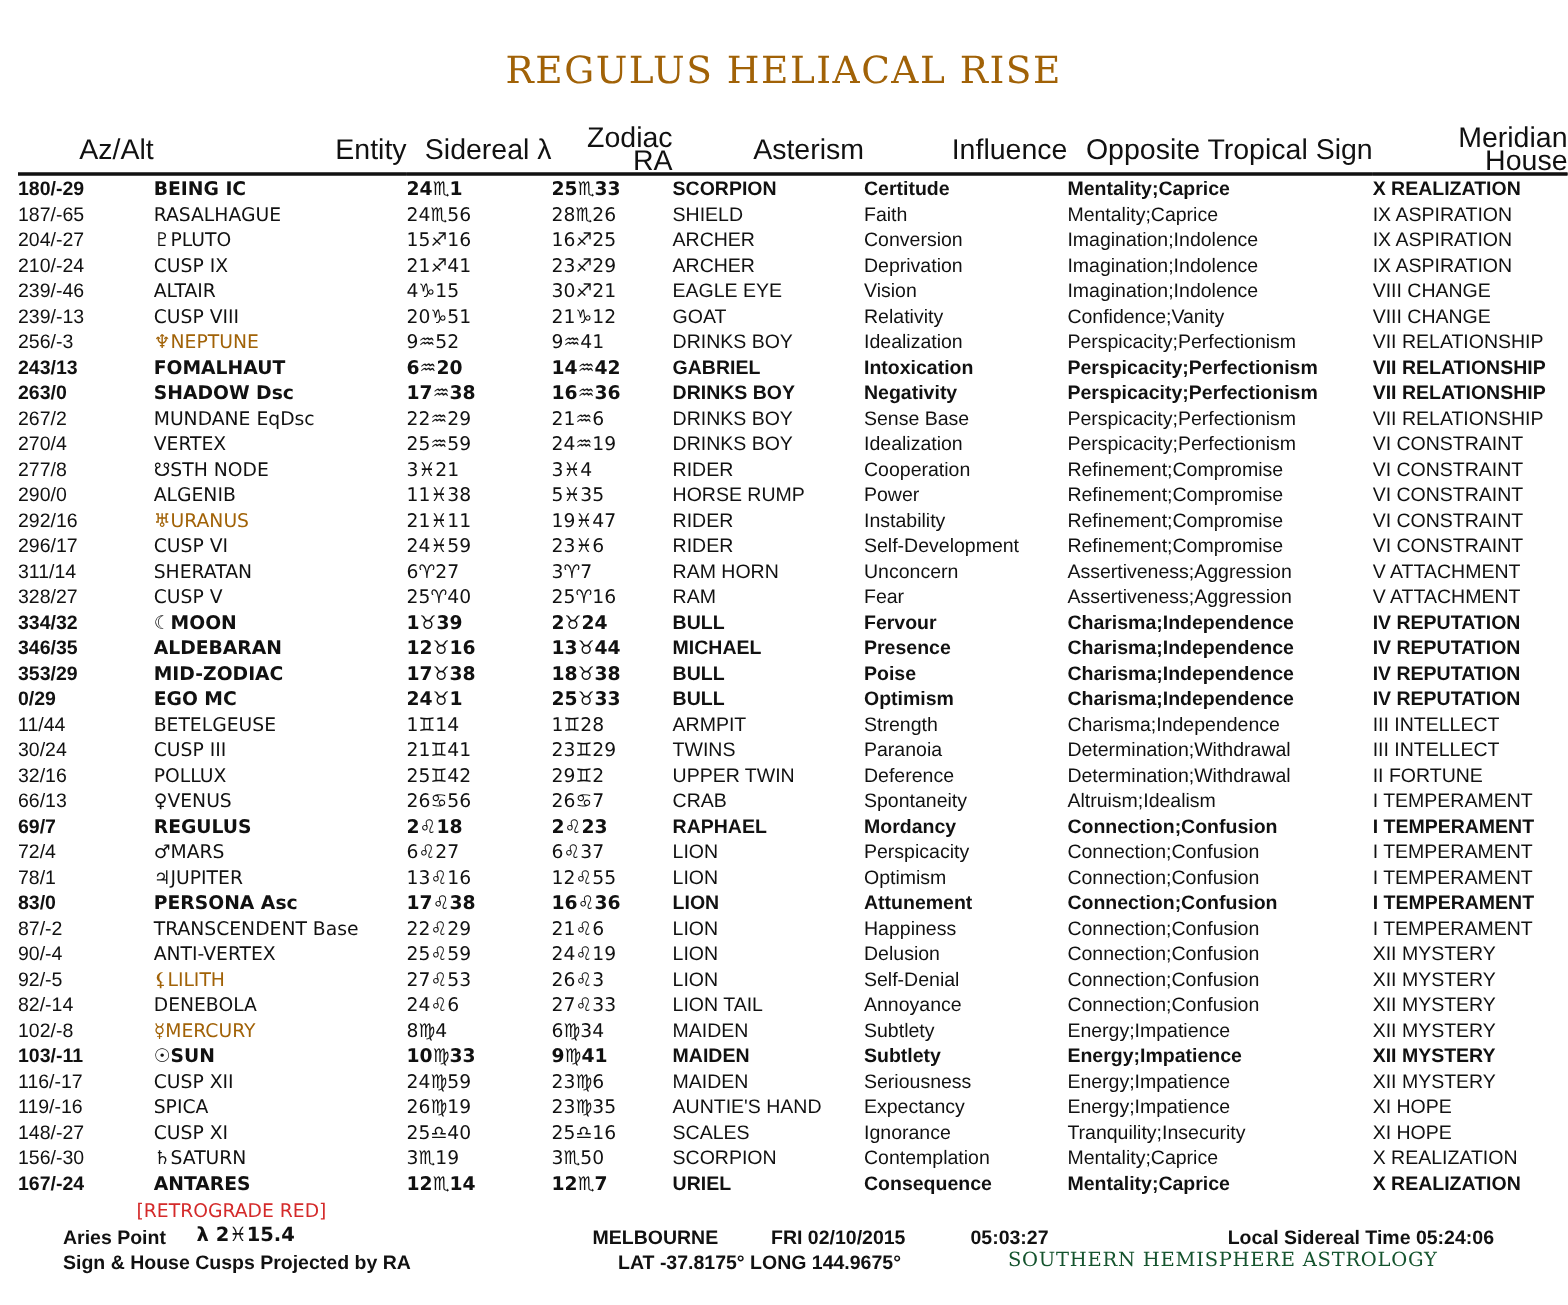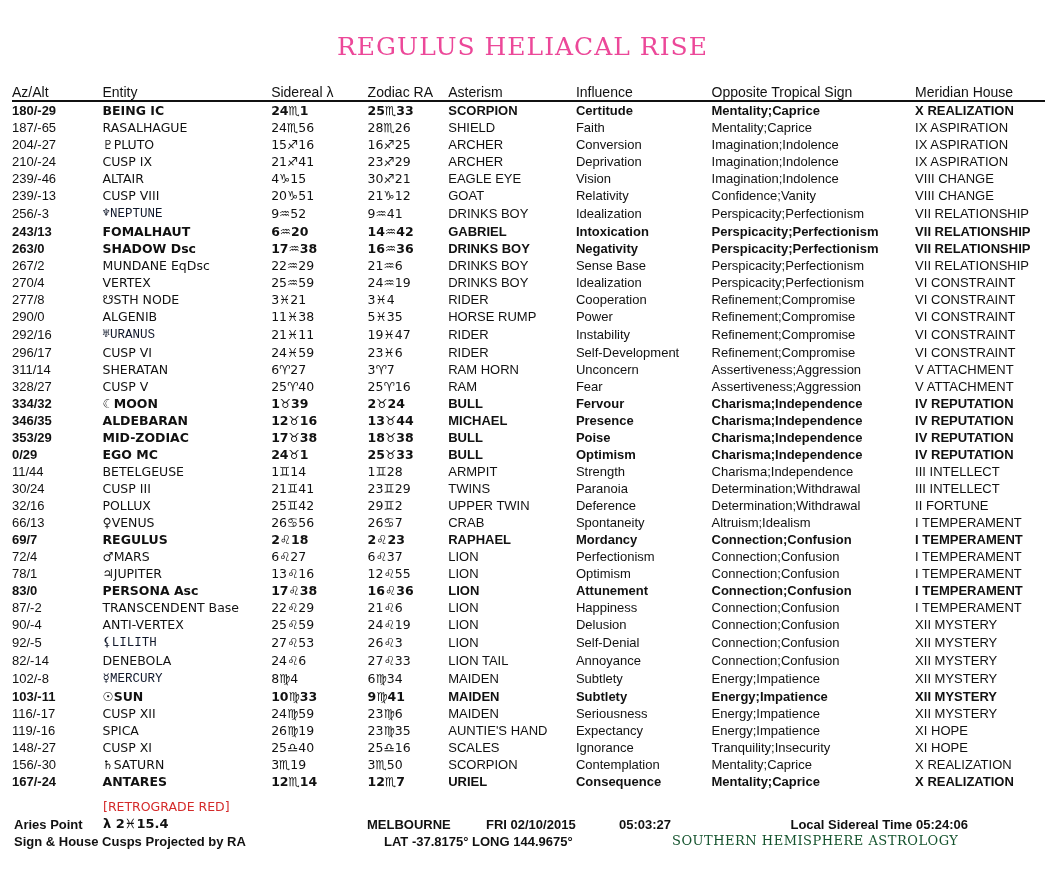--- a/index.html
+++ b/index.html
@@ -1,38 +1,38 @@
 <!DOCTYPE html>
 <html><head>
   <meta charset="utf-8">
   <style>
     html, body { margin: 0; padding: 0; background: #ffffff; }
     body { width: 1045px; height: 870px; position: relative; overflow: hidden; color: #111; }
     .title {
       position: absolute; left: 0; width: 1045px; top: 32px; text-align: center;
-      font-family: "DejaVu Serif", serif; font-size: 25px; color: #ec4899; letter-spacing: 1px;
+      font-family: "DejaVu Serif", serif; font-size: 25px; color: #a16207; letter-spacing: 1px;
     }
     table.main {
       position: absolute; left: 12px; top: 85px; border-collapse: collapse;
       font-family: "Liberation Sans", sans-serif; font-size: 13px;
     }
     table.main th {
-      font-weight: normal; text-align: left; padding: 0; height: 15px; line-height: 15px;
+      font-weight: normal; text-align: right; padding: 0; height: 15px; line-height: 15px;
       border-bottom: 2px solid #111;
-      font-family: "Liberation Sans", sans-serif; font-size: 14px;
+      font-family: "Liberation Sans", sans-serif; font-size: 19px;
     }
     table.main td { padding: 0; height: 17px; line-height: 17px; white-space: nowrap; }
     td.ent, td.sid, td.ra { font-family: "DejaVu Sans", sans-serif; font-size: 12.5px; }
     tr.bold td { font-weight: bold; }
     tr.bold td.ent, tr.bold td.sid, tr.bold td.ra { font-weight: bold; }
-    td .red { color: #0f172a; font-family: Liberation Mono, monospace; }
+    td .red { color: #a16207; }
     .c0 { width: 91px; } .c1 { width: 169px; } .c2 { width: 97px; } .c3 { width: 81px; }
     .c4 { width: 128px; } .c5 { width: 136px; } .c6 { width: 204px; } .c7 { width: 130px; }
     .retro { color: #d42a2a; font-family: "DejaVu Sans", sans-serif; font-size: 12.5px; }
-    .foot { position: absolute; font-family: "Liberation Sans", sans-serif; font-size: 13px; font-weight: bold; white-space: nowrap; }
+    .foot { position: absolute; font-family: "Liberation Sans", sans-serif; font-size: 13px; font-weight: bold; white-space: nowrap; margin-left: 28px; }
     .brand { position: absolute; left: 672px; top: 833px; font-family: "DejaVu Serif", serif; font-size: 13px; color: #14532d; letter-spacing: 0.5px; }
   </style>
 </head>
 <body>
 
 <div class="title">REGULUS HELIACAL RISE</div>
 
 <table class="main">
   <thead>
     <tr>
@@ -306,21 +306,21 @@
         <td class="c5">Mordancy</td>
         <td class="c6">Connection;Confusion</td>
         <td class="c7">I TEMPERAMENT</td>
       </tr>
       <tr>
         <td class="c0">72/4</td>
         <td class="c1 ent"><span><span>♂</span><span>MARS</span></span></td>
         <td class="c2 sid">6♌27</td>
         <td class="c3 ra">6♌37</td>
         <td class="c4">LION</td>
-        <td class="c5">Perfectionism</td>
+        <td class="c5">Perspicacity</td>
         <td class="c6">Connection;Confusion</td>
         <td class="c7">I TEMPERAMENT</td>
       </tr>
       <tr>
         <td class="c0">78/1</td>
         <td class="c1 ent"><span><span>♃</span><span>JUPITER</span></span></td>
         <td class="c2 sid">13♌16</td>
         <td class="c3 ra">12♌55</td>
         <td class="c4">LION</td>
         <td class="c5">Optimism</td>
@@ -443,21 +443,21 @@
         <td class="c2 sid">12♏14</td>
         <td class="c3 ra">12♏7</td>
         <td class="c4">URIEL</td>
         <td class="c5">Consequence</td>
         <td class="c6">Mentality;Caprice</td>
         <td class="c7">X REALIZATION</td>
       </tr>
     </tbody>
 </table>
 
-<div class="retro" style="position:absolute; left:103px; top:799px;">[RETROGRADE RED]</div>
+<div class="retro" style="position:absolute; left:91px; top:799px;">[RETROGRADE RED]</div>
 
 <div class="foot" style="left:14px; top:817px;">Aries Point</div>
 <div class="foot" style="left:103px; top:816px; font-family:'DejaVu Sans',sans-serif;">λ 2♓15.4</div>
 <div class="foot" style="left:367px; top:817px;">MELBOURNE</div>
 <div class="foot" style="left:486px; top:817px;">FRI 02/10/2015</div>
 <div class="foot" style="left:619px; top:817px;">05:03:27</div>
 <div class="foot" style="left:764px; top:817px; width:204px; text-align:right;">Local Sidereal Time 05:24:06</div>
 <div class="foot" style="left:14px; top:834px;">Sign &amp; House Cusps Projected by RA</div>
 <div class="foot" style="left:384px; top:834px;">LAT -37.8175°  LONG 144.9675°</div>
 <div class="brand">SOUTHERN HEMISPHERE ASTROLOGY</div>

